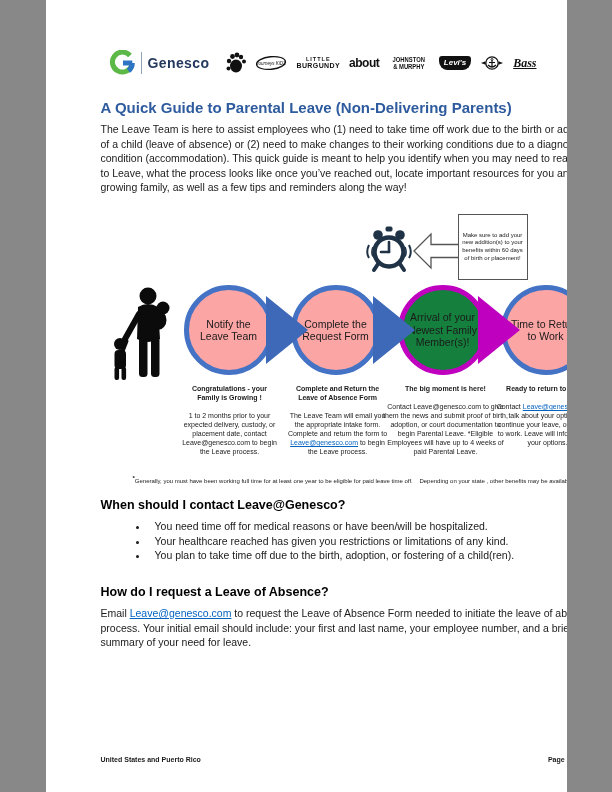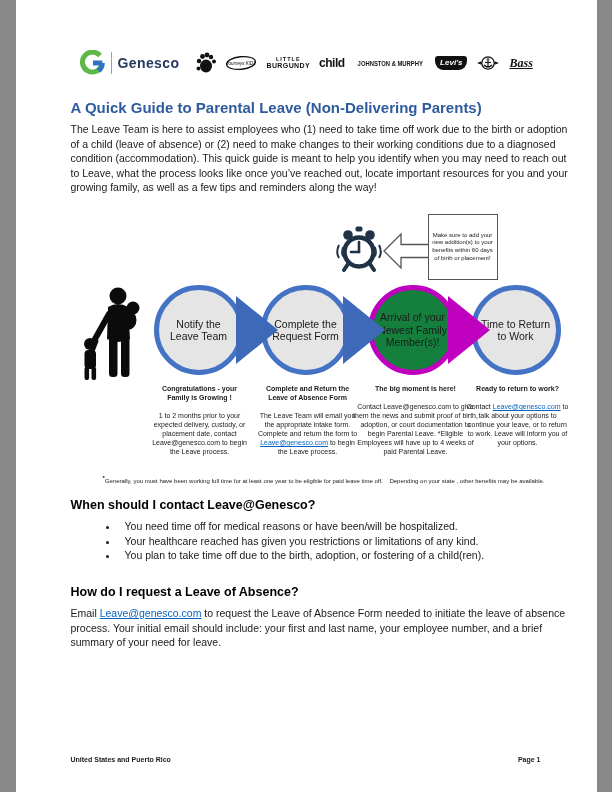--- a/index.html
+++ b/index.html
@@ -1,16 +1,16 @@
 <!DOCTYPE html>
 <html><head>
 <meta charset="utf-8">
 <style>
   html,body{margin:0;padding:0;background:#888;}
-  .page{position:relative;width:581px;height:792px;background:#fff;margin:0 auto;
+  .page{position:relative;width:521px;height:792px;background:#fff;margin:0 auto;
         font-family:"Liberation Sans",sans-serif;color:#1a1a1a;overflow:hidden;}
 
   
   .header-row{position:absolute;left:63px;top:46px;right:30px;height:34px;
               display:flex;align-items:center;gap:9px;}
   .genesco-block{display:flex;align-items:center;gap:6px;margin-right:8px;}
   .genesco-divider{width:1px;height:22px;background:#8fa3b8;}
   .genesco-name{font-size:14px;font-weight:600;color:#25395E;letter-spacing:.4px;}
   .brand{color:#111;display:flex;align-items:center;justify-content:center;text-align:center;}
   .lb{display:flex;flex-direction:column;line-height:1;font-weight:bold;}
@@ -26,21 +26,21 @@
   
   .doc-title{position:absolute;left:55px;top:99px;width:520px;font-size:15px;
              font-weight:bold;color:#2E5B9E;}
   .intro{position:absolute;left:55px;top:122px;width:506px;font-size:10.5px;line-height:14.6px;}
   .section-heading{position:absolute;left:55px;font-size:12.5px;font-weight:bold;color:#000000;}
   .body-par{position:absolute;left:55px;width:506px;font-size:10.5px;line-height:14.6px;}
   a.email-link{color:#0563C1;text-decoration:underline;cursor:pointer;}
 
   
   .circle{position:absolute;width:90px;height:90px;border-radius:50%;box-sizing:border-box;
-          border:5px solid #4472C4;background:#e5e5e5;display:flex;align-items:center;
+          border:5px solid #4472C4;background:#fca5a5;display:flex;align-items:center;
           justify-content:center;text-align:center;font-size:10.5px;line-height:12.5px;
           padding:5px;z-index:2;}
   .circle.magenta{border-color:#BF00BF;background:#15803d;}
   .flow-arrow{position:absolute;top:296px;width:0;height:0;border-top:34px solid transparent;
               border-bottom:34px solid transparent;z-index:3;}
   .flow-arrow.blue{border-left:42px solid #3E69B8;}
   .flow-arrow.magenta{border-left:42px solid #BF00BF;}
   .callout-box{position:absolute;left:412px;top:214px;width:70px;height:66px;background:#fff;
                border:1px solid #555;box-sizing:border-box;display:flex;align-items:center;
                justify-content:center;text-align:center;font-size:6px;line-height:7.6px;
@@ -97,21 +97,21 @@
         <ellipse cx="16" cy="8" rx="14.5" ry="6.3" fill="none" stroke="#111" stroke-width="1.3" transform="rotate(-6 16 8)"></ellipse>
         <text x="16" y="10" font-size="4.5" text-anchor="middle" font-style="italic" fill="#111">Journeys KiDZ</text>
       </svg>
     </span>
 
     <span class="brand lb">
       <span class="t1">LITTLE</span>
       <span class="t2">BURGUNDY</span>
     </span>
 
-    <span class="brand schuh">child</span>
+    <span class="brand schuh">about</span>
 
     <span class="brand jm">JOHNSTON &amp; MURPHY</span>
 
     <span class="brand levis">Levi's</span>
 
     <span class="brand">
       <svg width="24" height="18" viewBox="0 0 24 18">
         <circle cx="12" cy="9" r="6.2" fill="none" stroke="#111" stroke-width="1.3"></circle>
         <circle cx="12" cy="5.5" r="1" fill="none" stroke="#111" stroke-width=".9"></circle>
         <line x1="12" y1="6.5" x2="12" y2="13" stroke="#111" stroke-width="1.2"></line>

